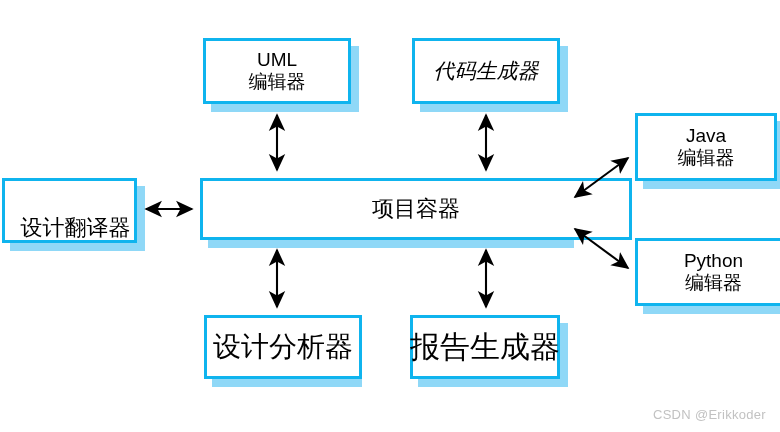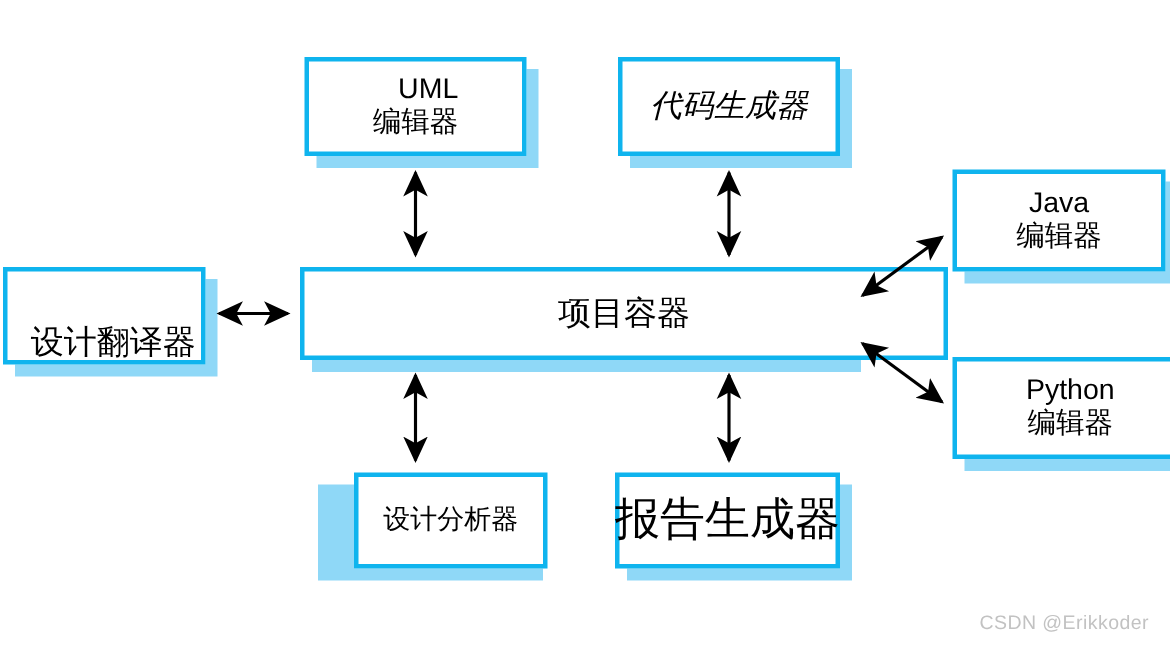--- a/index.html
+++ b/index.html
@@ -34,39 +34,39 @@
   .node .label {
     display: block;
     padding: 0 2px;
   }
   .shadow {
     position: absolute;
     background: #8fd8f7;
     z-index: 1;
   }
   
-  #node-uml       { left: 203px; top: 38px;  width: 148px; height: 66px; font-size: 19px; text-align: right; }
+  #node-uml       { left: 203px; top: 38px;  width: 148px; height: 66px; font-size: 19px; }
   #shadow-uml     { left: 211px; top: 46px;  width: 148px; height: 66px; }
 
   #node-codegen   { left: 412px; top: 38px;  width: 148px; height: 66px; font-size: 21px; font-style: italic; }
   #shadow-codegen { left: 420px; top: 46px;  width: 148px; height: 66px; }
 
   #node-container    { left: 200px; top: 178px; width: 432px; height: 62px; font-size: 22px; }
   #shadow-container  { left: 208px; top: 186px; width: 366px; height: 62px; }
 
   #node-translator   { left: 2px;   top: 178px; width: 135px; height: 65px; font-size: 22px; }
   #shadow-translator { left: 10px;  top: 186px; width: 135px; height: 65px; }
 
   #node-java      { left: 635px; top: 113px; width: 142px; height: 68px; font-size: 19px; }
   #shadow-java    { left: 643px; top: 121px; width: 142px; height: 68px; }
 
   #node-python    { left: 635px; top: 238px; width: 157px; height: 68px; font-size: 19px; }
   #shadow-python  { left: 643px; top: 246px; width: 142px; height: 68px; }
 
-  #node-analyzer    { left: 204px; top: 315px; width: 129px; height: 64px; font-size: 18px; margin-left: 32px; }
+  #node-analyzer    { left: 204px; top: 315px; width: 158px; height: 64px; font-size: 28px; }
   #shadow-analyzer  { left: 212px; top: 323px; width: 150px; height: 64px; }
 
   #node-report      { left: 410px; top: 315px; width: 150px; height: 64px; font-size: 30px; }
   #shadow-report    { left: 418px; top: 323px; width: 150px; height: 64px; }
 
   
   #node-translator .label { position: relative; left: 6px; margin-top: 35px; }
 
   
   #arrows {

